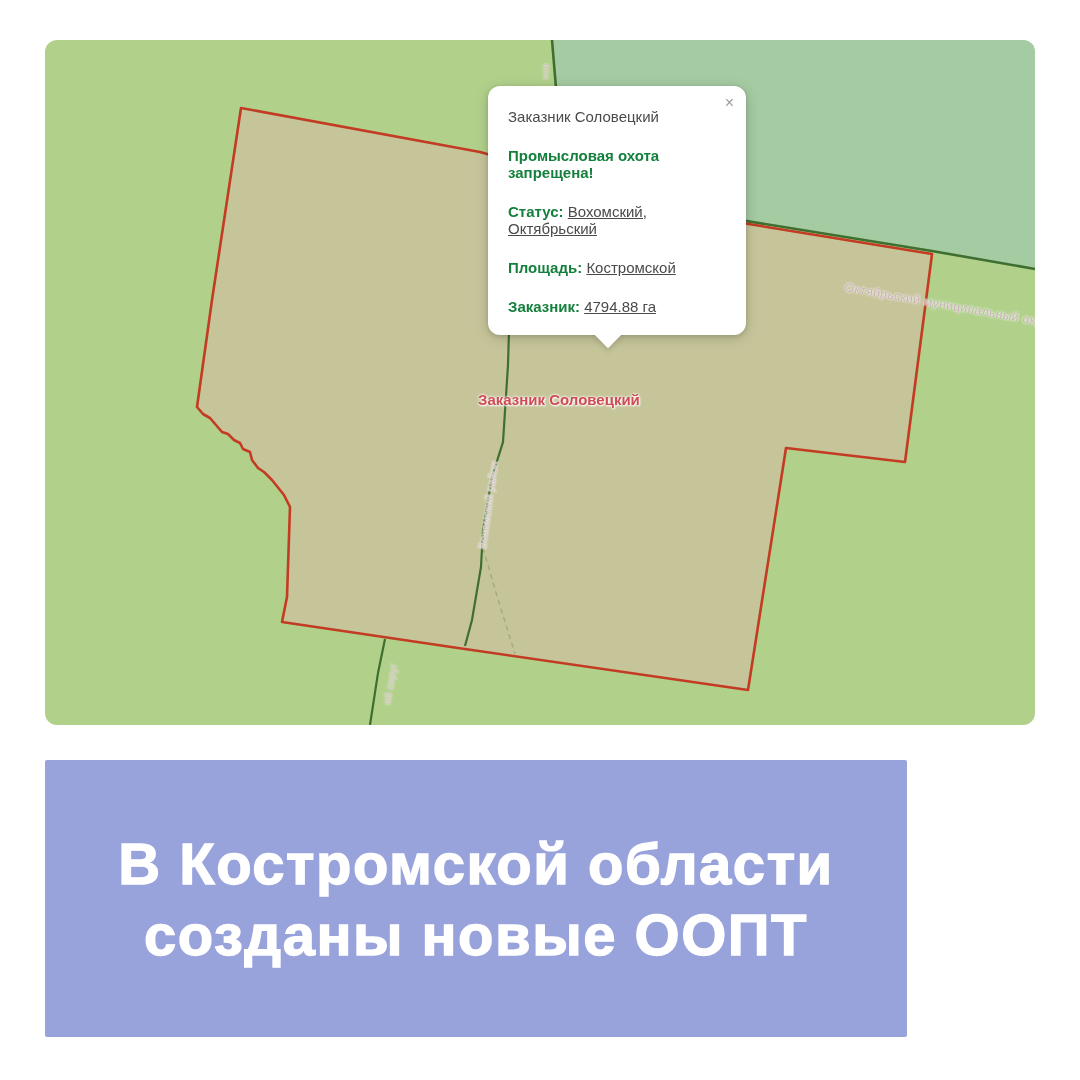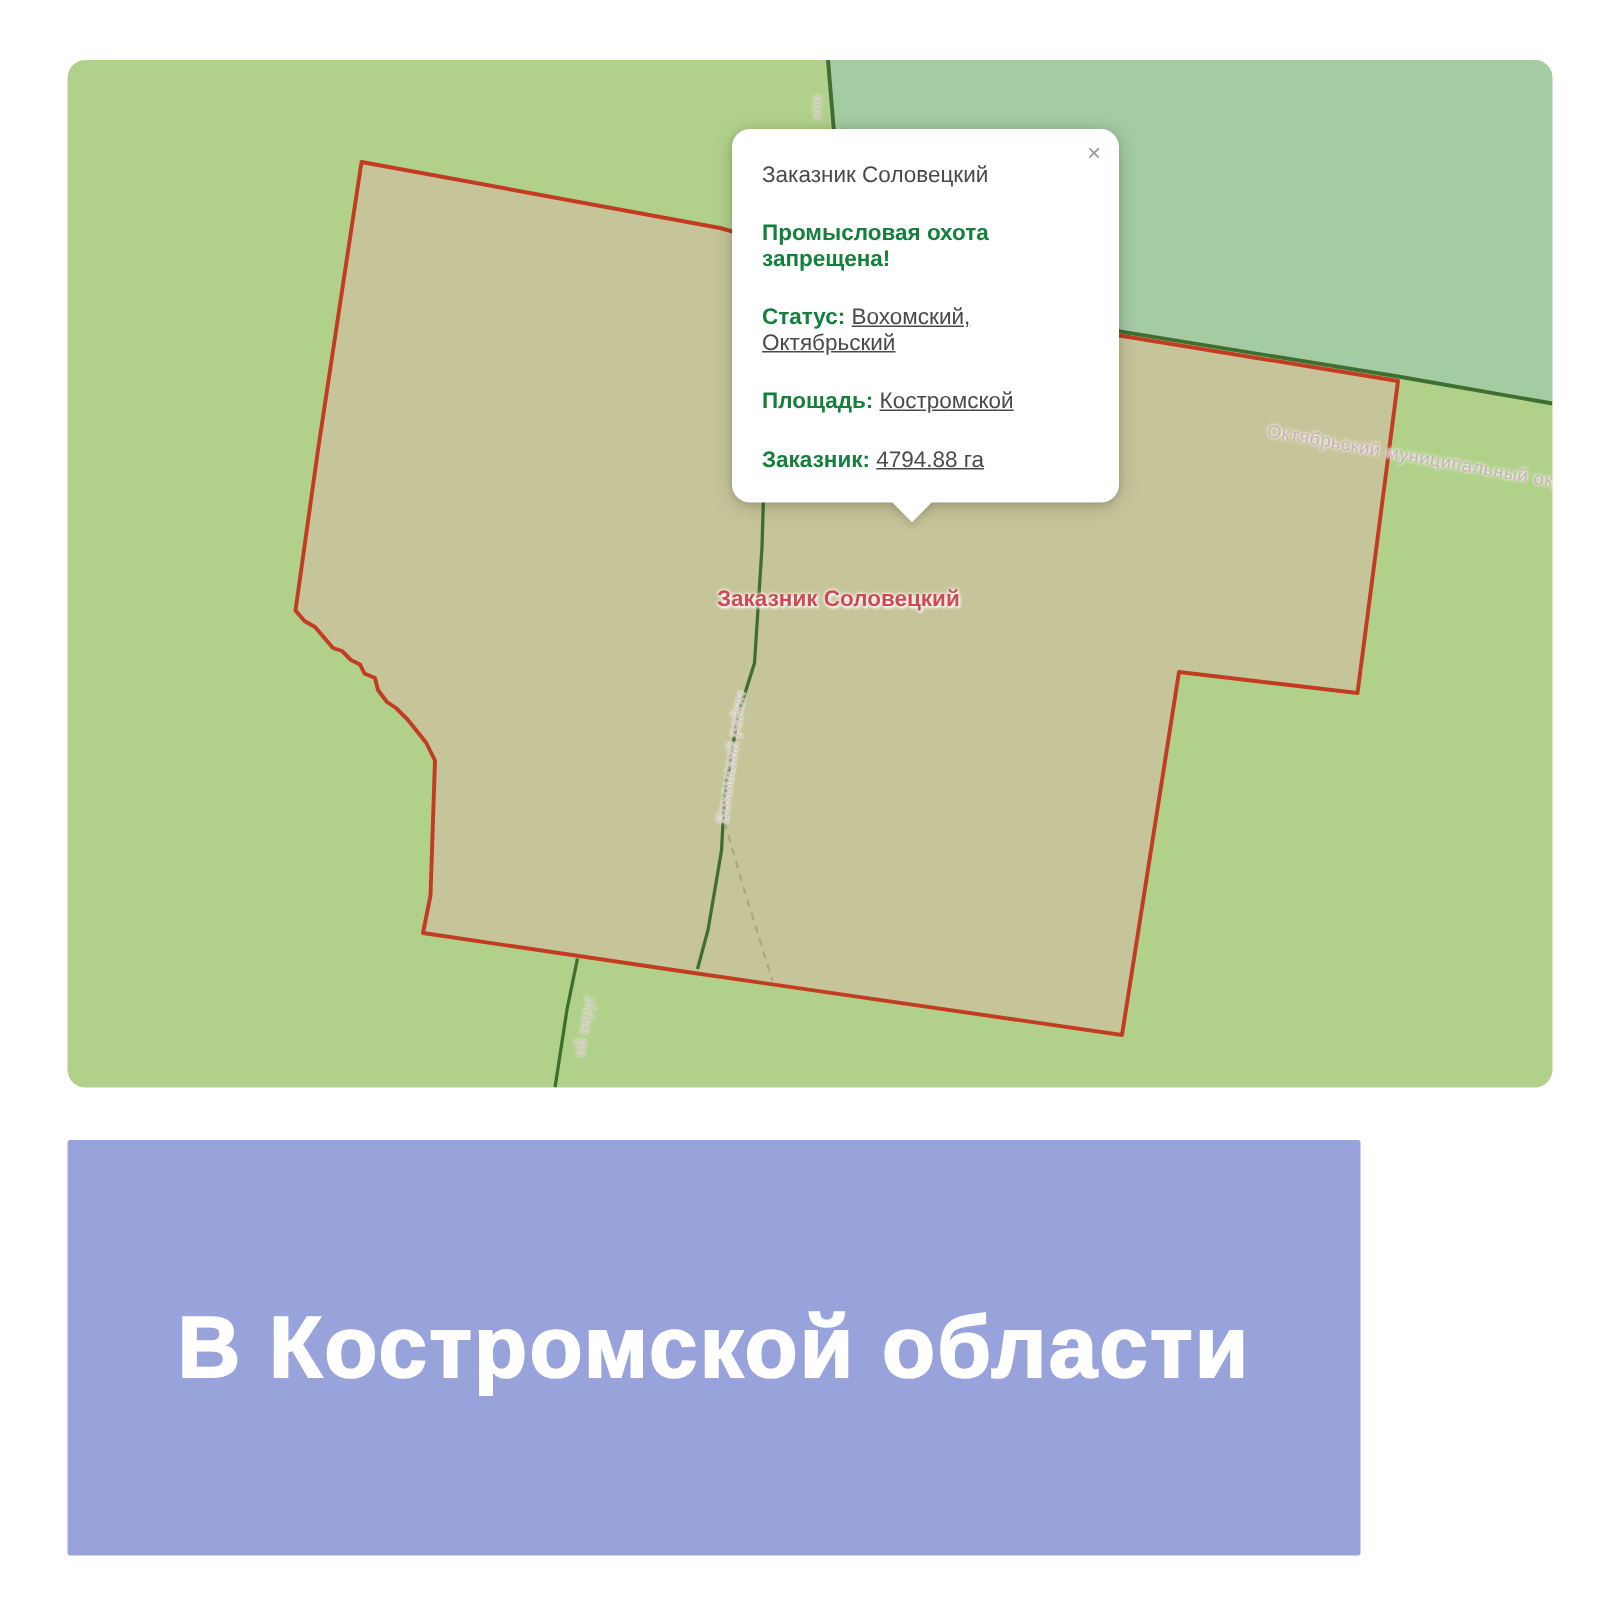--- a/index.html
+++ b/index.html
@@ -114,13 +114,14 @@
     </div>
     <div class="popup-row">
       <span class="popup-bold">Заказник:</span>
       <span class="popup-value">4794.88 га</span>
     </div>
   </div>
 </div>
 
 <div class="banner">
   <div class="banner-line">В Костромской области</div>
+  <div class="banner-line">созданы новые ООПТ</div>
 </div>
 
 </body></html>

